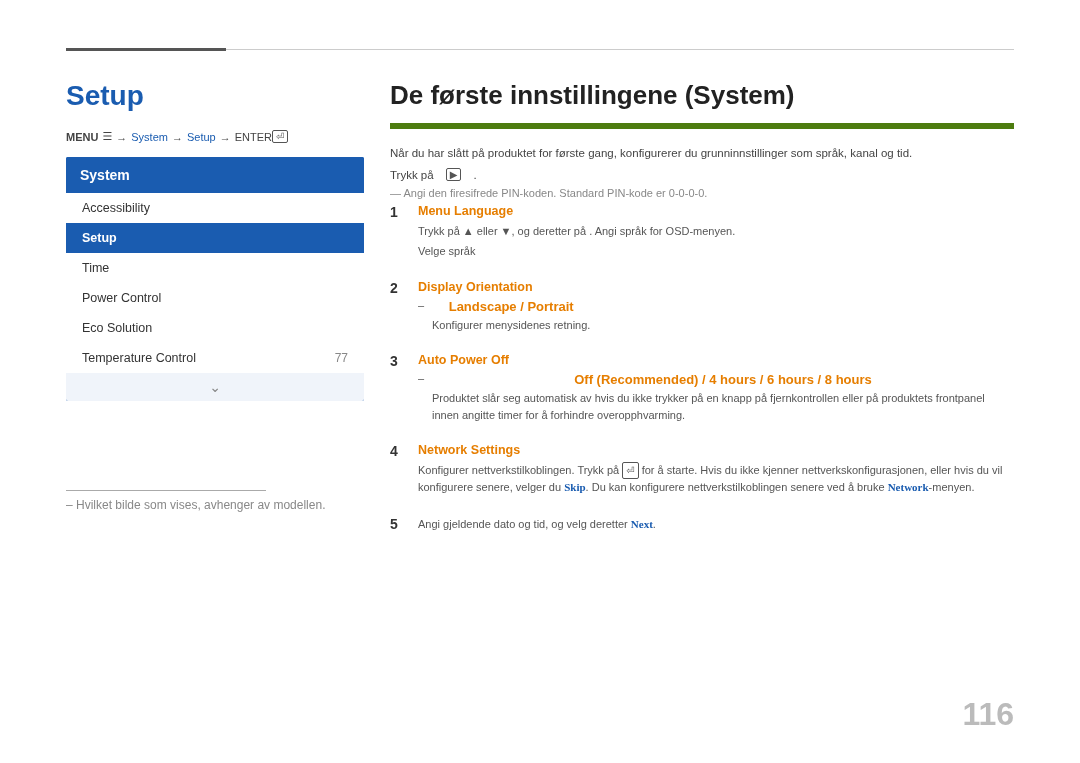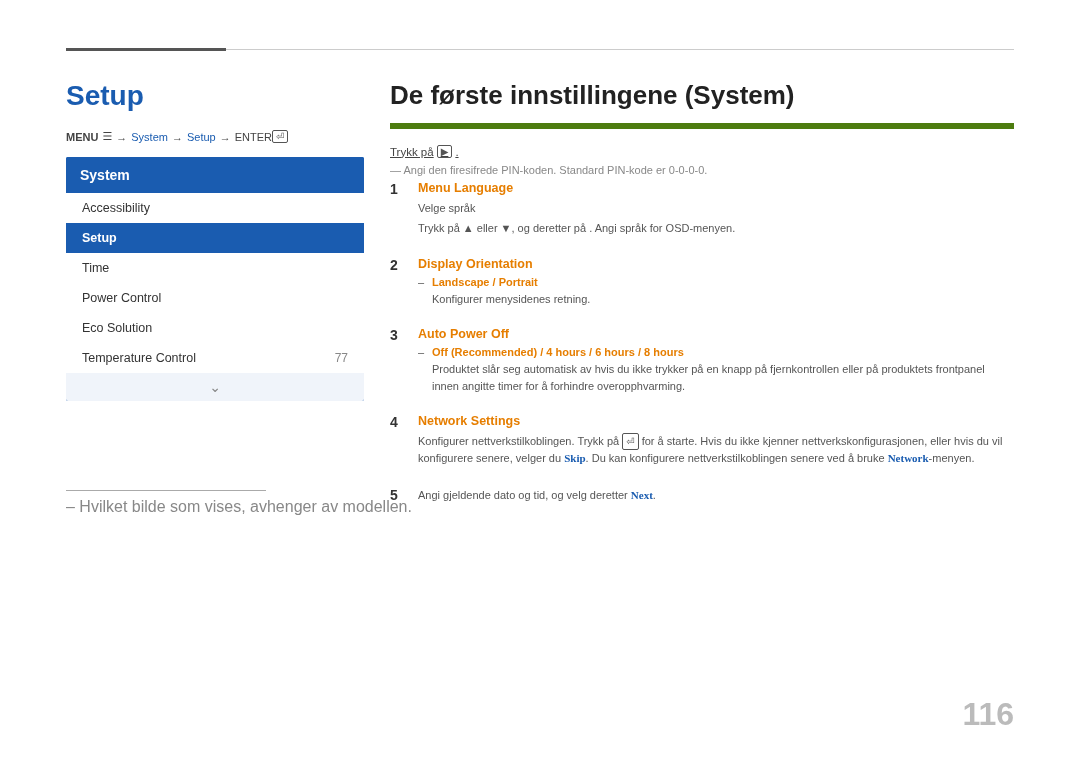--- a/index.html
+++ b/index.html
@@ -127,21 +127,21 @@
       top: 490px;
       left: 66px;
       width: 200px;
       height: 1px;
       background: #aaa;
     }
     .footnote-text {
       position: absolute;
       top: 498px;
       left: 66px;
-      font-size: 16px;
+      font-size: 12px;
       color: #888;
     }
 
     
     .right-panel {
       position: absolute;
       top: 80px;
       left: 390px;
       right: 66px;
     }
@@ -216,23 +216,24 @@
       align-items: flex-start;
       gap: 6px;
       margin-bottom: 4px;
     }
     .step-dash {
       color: #555;
       font-size: 11px;
       min-width: 8px;
     }
     .step-sub-text {
-      font-size: 11px;
+      font-size: 13px;
       color: #e67e00;
       font-weight: bold;
+      text-align: center;
     }
     .step-sub-desc {
       font-size: 11px;
       color: #555;
       margin-top: 3px;
       line-height: 1.5;
     }
 
     
     .page-number {
@@ -243,22 +244,21 @@
       color: #bbb;
       font-weight: bold;
     }
 
     .trykk-line {
       font-size: 11.5px;
       color: #444;
       margin-bottom: 4px;
       display: flex;
       align-items: center;
-      gap: 3px;
-      text-decoration: underline;
+      gap: 12px;
     }
     .enter-icon {
       display: inline-block;
       border: 1px solid #555;
       border-radius: 2px;
       padding: 0 3px;
       font-size: 10px;
       color: #555;
     }
   </style>
@@ -315,36 +315,37 @@
     </div>
   </div>
 </div>
 
 <div class="footnote-line"></div>
 <div class="footnote-text">– Hvilket bilde som vises, avhenger av modellen.</div>
 
 <div class="right-panel">
   <div class="right-title">De første innstillingene (System)</div>
 
+  <p class="intro-text">Når du har slått på produktet for første gang, konfigurerer du grunninnstillinger som språk, kanal og tid.</p>
 
   <div class="trykk-line">
     <span>Trykk på</span>
     <span class="enter-icon">▶</span>.
   </div>
 
   <p class="intro-text2">
     ― <span>Angi den firesifrede PIN-koden. Standard PIN-kode er 0-0-0-0.</span>
   </p>
 
   <div class="step">
     <span class="step-number">1</span>
     <div class="step-content">
       <div class="step-heading">Menu Language</div>
+      <div class="step-body">Trykk på ▲ eller ▼, og deretter på  . Angi språk for OSD-menyen.</div>
       <div class="step-body">Velge språk</div>
-      <div class="step-body">Trykk på ▲ eller ▼, og deretter på  . Angi språk for OSD-menyen.</div>
     </div>
   </div>
 
   <div class="step">
     <span class="step-number">2</span>
     <div class="step-content">
       <div class="step-heading">Display Orientation</div>
       <div class="step-sub">
         <span class="step-dash">–</span>
         <div>

